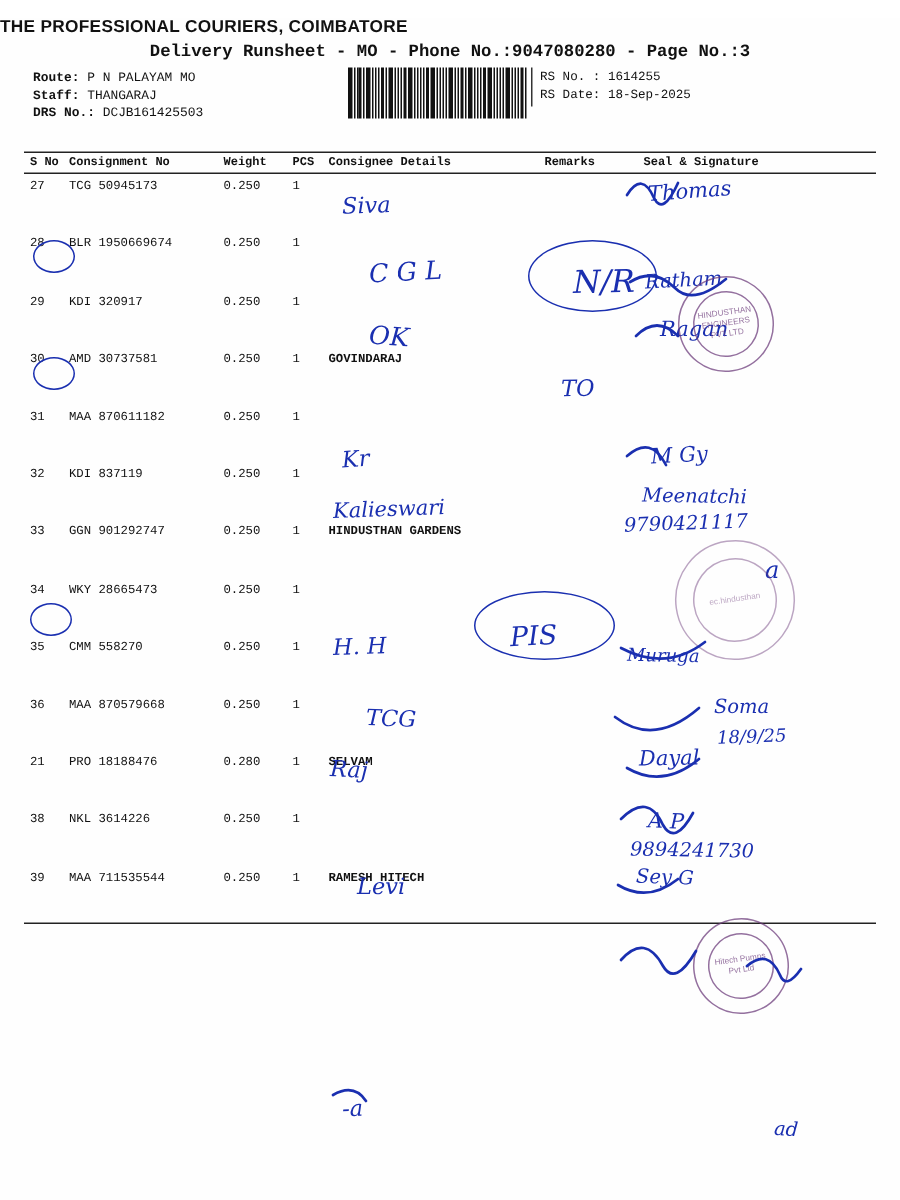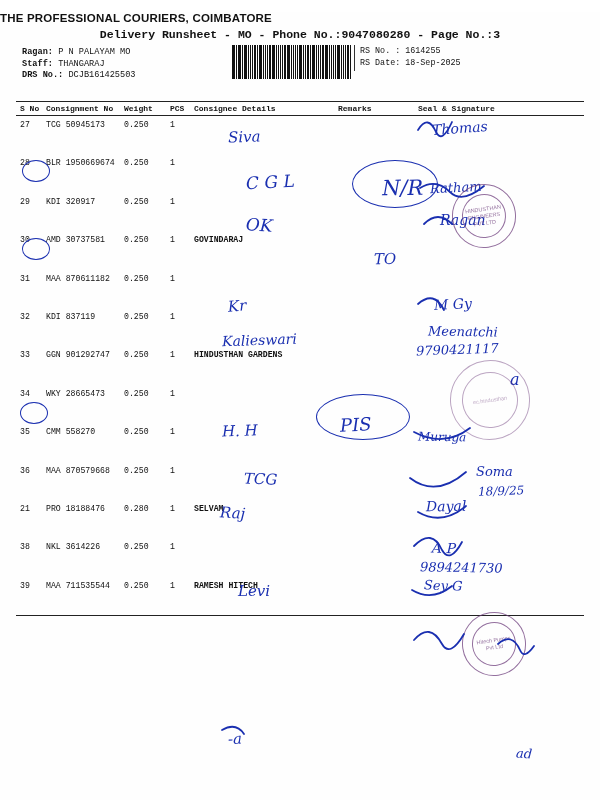--- a/index.html
+++ b/index.html
@@ -99,25 +99,25 @@
   .row {
     display: flex;
     font-family: "Liberation Mono", monospace;
     font-size: 8.2px;
     height: 38.4px;
     align-items: flex-start;
     padding-top: 4px;
     box-sizing: border-box;
   }
   .c-sno      { width: 26px; padding-left: 4px; }
-  .c-consign  { width: 78px; }
+  .c-consign  { width: 103px; }
   .c-weight   { width: 46px; }
   .c-pcs      { width: 24px; }
   .c-details  { width: 144px; font-weight: bold; }
-  .c-remarks  { width: 80px; }
+  .c-remarks  { width: 66px; }
   .c-seal     { width: 140px; }
   .thead .c-details,
   .thead .c-consign { font-weight: bold; }
   .detail-name { font-family: "Liberation Mono", monospace; font-size: 8.2px; font-weight: bold; }
 
   
   .ink {
     position: absolute;
     color: #1a2fb0;
     font-family: "DejaVu Serif", serif;
@@ -169,21 +169,21 @@
 <body>
 
 <div class="page">
 
   <div class="doc-title">THE PROFESSIONAL COURIERS, COIMBATORE</div>
   <div class="doc-subtitle">Delivery Runsheet - MO - Phone No.:9047080280 - Page No.:3</div>
 
   <div class="meta-wrap">
     <div class="meta-left">
       <div>
-        <span>Ragan:</span>
+        <span>Route:</span>
         <span class="thin">P N PALAYAM MO</span>
       </div>
       <div>
         <span>Staff:</span>
         <span class="thin">THANGARAJ</span>
       </div>
       <div>
         <span>DRS No.:</span>
         <span class="thin">DCJB161425503</span>
       </div>

